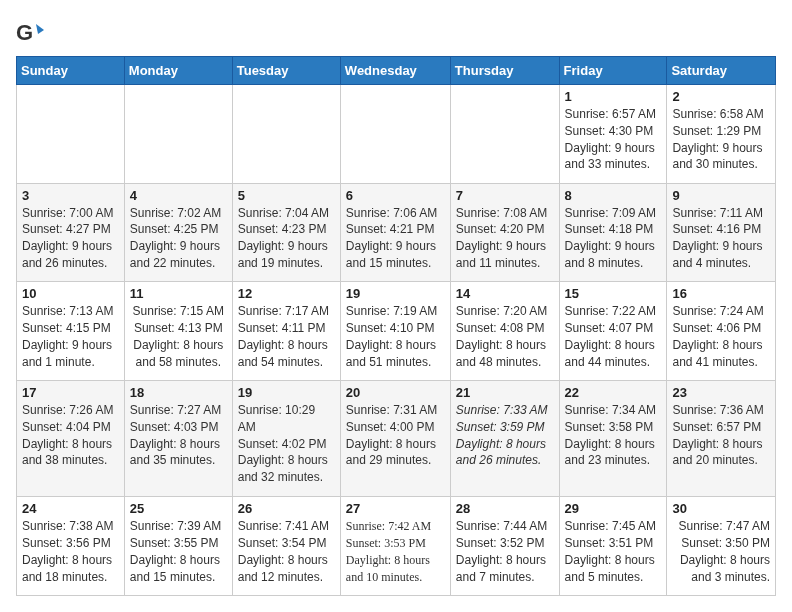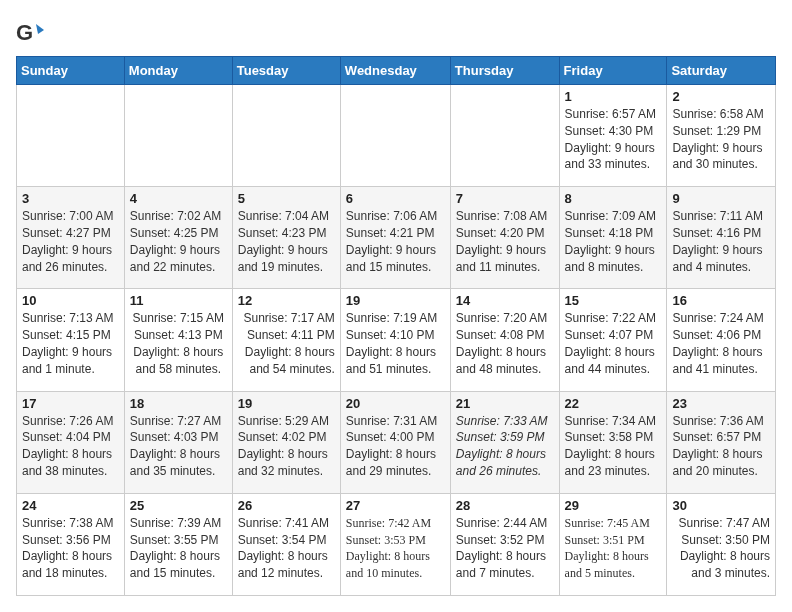--- a/index.html
+++ b/index.html
@@ -208,21 +208,21 @@
 Daylight: 9 hours and 1 minute.</div>
           </td>
           <td>
             <span class="day-number">11</span>
             <div class="day-info" style="white-space: pre-line; text-align: center;">Sunrise: 7:15 AM
 Sunset: 4:13 PM
 Daylight: 8 hours and 58 minutes.</div>
           </td>
           <td>
             <span class="day-number">12</span>
-            <div class="day-info" style="white-space: pre-line; text-align: right;">Sunrise: 7:17 AM
+            <div class="day-info" style="white-space: pre-line;">Sunrise: 7:17 AM
 Sunset: 4:11 PM
 Daylight: 8 hours and 54 minutes.</div>
           </td>
           <td>
             <span class="day-number">19</span>
             <div class="day-info" style="white-space: pre-line;">Sunrise: 7:19 AM
 Sunset: 4:10 PM
 Daylight: 8 hours and 51 minutes.</div>
           </td>
           <td>
@@ -252,21 +252,21 @@
 Daylight: 8 hours and 38 minutes.</div>
           </td>
           <td>
             <span class="day-number">18</span>
             <div class="day-info" style="white-space: pre-line;">Sunrise: 7:27 AM
 Sunset: 4:03 PM
 Daylight: 8 hours and 35 minutes.</div>
           </td>
           <td>
             <span class="day-number">19</span>
-            <div class="day-info" style="white-space: pre-line;">Sunrise: 5:29 AM
+            <div class="day-info" style="white-space: pre-line;">Sunrise: 10:29 AM
 Sunset: 4:02 PM
 Daylight: 8 hours and 32 minutes.</div>
           </td>
           <td>
             <span class="day-number">20</span>
             <div class="day-info" style="white-space: pre-line;">Sunrise: 7:31 AM
 Sunset: 4:00 PM
 Daylight: 8 hours and 29 minutes.</div>
           </td>
           <td>
@@ -308,27 +308,27 @@
 Daylight: 8 hours and 12 minutes.</div>
           </td>
           <td>
             <span class="day-number">27</span>
             <div class="day-info" style="white-space: pre-line; font-family: Liberation Serif, serif;">Sunrise: 7:42 AM
 Sunset: 3:53 PM
 Daylight: 8 hours and 10 minutes.</div>
           </td>
           <td>
             <span class="day-number">28</span>
-            <div class="day-info" style="white-space: pre-line;">Sunrise: 2:44 AM
+            <div class="day-info" style="white-space: pre-line;">Sunrise: 7:44 AM
 Sunset: 3:52 PM
 Daylight: 8 hours and 7 minutes.</div>
           </td>
           <td>
             <span class="day-number">29</span>
-            <div class="day-info" style="white-space: pre-line; font-family: Liberation Serif, serif;">Sunrise: 7:45 AM
+            <div class="day-info" style="white-space: pre-line;">Sunrise: 7:45 AM
 Sunset: 3:51 PM
 Daylight: 8 hours and 5 minutes.</div>
           </td>
           <td>
             <span class="day-number">30</span>
             <div class="day-info" style="white-space: pre-line; text-align: right;">Sunrise: 7:47 AM
 Sunset: 3:50 PM
 Daylight: 8 hours and 3 minutes.</div>
           </td>
         </tr>

